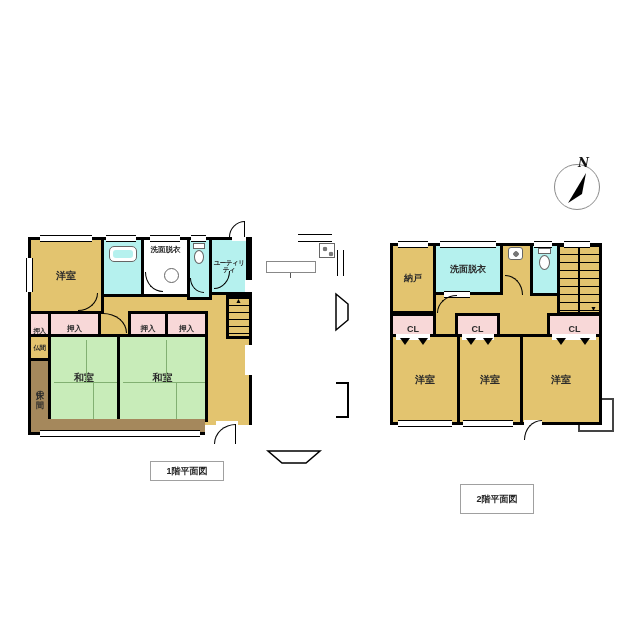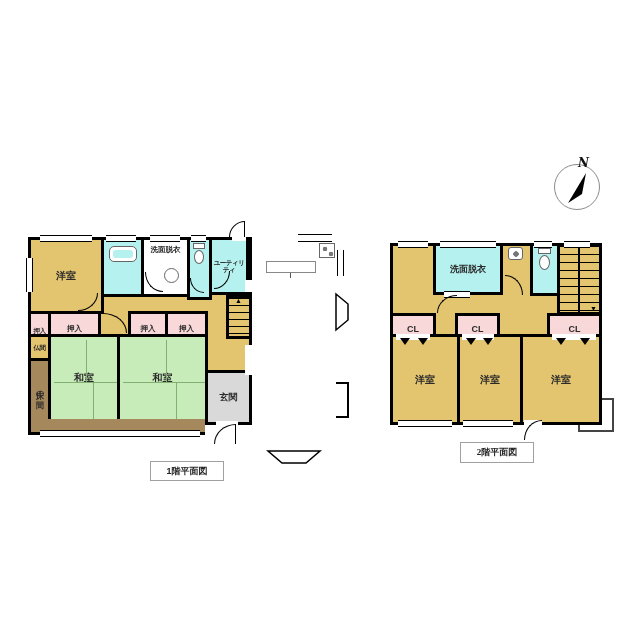--- a/index.html
+++ b/index.html
@@ -100,23 +100,20 @@
   </div>
   <div class="room green" style="left:117px;top:334px;width:91px;height:88px;">
     <div class="tline" style="left:3px;top:45px;width:82px;height:1px;"></div>
     <div class="tline" style="left:46px;top:3px;width:1px;height:42px;"></div>
     <div class="tline" style="left:56px;top:46px;width:1px;height:36px;"></div>
     <span>和室</span>
   </div>
 
   <div class="fill brown" style="left:31px;top:419px;width:174px;height:13px;"></div>
 
-  <div class="room gray" style="left:205px;top:370px;width:47px;height:55px;">
-    <span class="lbl-m">玄関</span>
-  </div>
   <div class="gap" style="left:205px;top:425px;width:47px;height:12px;"></div>
   <div class="gap" style="left:216px;top:421px;width:22px;height:5px;"></div>
   <div class="arc arc-tl leafR" style="left:214px;top:424px;width:22px;height:20px;"></div>
 
   <div class="icon-box" style="left:266px;top:261px;width:50px;height:12px;border-color:#888;"></div>
   <div class="fill" style="left:290px;top:273px;width:1px;height:5px;background:#555;"></div>
   <div class="icon-box" style="left:319px;top:243px;width:16px;height:15px;background:
        radial-gradient(circle at 5px 5px,#777 2px,transparent 2.6px),
        radial-gradient(circle at 11px 10px,#777 2px,transparent 2.6px),#fff;"></div>
 
@@ -143,20 +140,23 @@
   <div class="arc arc-tl leafR" style="left:229px;top:221px;width:16px;height:16px;"></div>
   <div class="arc arc-br" style="left:78px;top:293px;width:20px;height:18px;"></div>
   <div class="arc arc-bl" style="left:145px;top:272px;width:18px;height:20px;"></div>
   <div class="arc arc-bl" style="left:190px;top:278px;width:14px;height:15px;"></div>
   <div class="arc arc-br" style="left:214px;top:271px;width:16px;height:18px;"></div>
   <div class="arc arc-tr" style="left:103px;top:313px;width:24px;height:20px;"></div>
 
   <div class="abs white" style="left:578px;top:398px;width:36px;height:34px;border:2px solid #444;"></div>
   <div class="room tan" style="left:390px;top:243px;width:212px;height:182px;"></div>
 
+  <div class="room tan" style="left:390px;top:243px;width:46px;height:71px;">
+    <span class="lbl-m">納戸</span>
+  </div>
   <div class="room cyan" style="left:433px;top:243px;width:70px;height:52px;">
     <span class="lbl-m">洗面脱衣</span>
   </div>
   <div class="icon-box" style="left:508px;top:247px;width:15px;height:13px;border-radius:3px;background:
        radial-gradient(circle at 7px 6px,#777 2.5px,transparent 3px),#fff;"></div>
   <div class="room cyan" style="left:530px;top:243px;width:30px;height:53px;"></div>
   <div class="icon-box" style="left:538px;top:248px;width:13px;height:6px;"></div>
   <div class="icon-box" style="left:539px;top:255px;width:11px;height:15px;border-radius:50%;"></div>
   <div class="room tan stairs2" style="left:557px;top:243px;width:45px;height:72px;"></div>
   <div class="arrow-glyph" style="left:590px;top:305px;">▼</div>
@@ -201,17 +201,17 @@
   <div class="vtri" style="left:556px;top:338px;"></div>
   <div class="vtri" style="left:580px;top:338px;"></div>
 
   <div class="arc arc-tl" style="left:437px;top:295px;width:20px;height:18px;"></div>
   <div class="arc arc-tr" style="left:505px;top:275px;width:18px;height:20px;"></div>
   <div class="arc arc-tl" style="left:524px;top:420px;width:18px;height:20px;"></div>
 
   <div class="cap" style="left:150px;top:461px;width:74px;height:20px;">
     <span>1階平面図</span>
   </div>
-  <div class="cap" style="left:460px;top:442px;width:74px;height:21px;font-family:Liberation Serif, serif;">
+  <div class="cap" style="left:460px;top:484px;width:74px;height:30px;">
     <span>2階平面図</span>
   </div>
 
 </div>
 
 </body></html>

